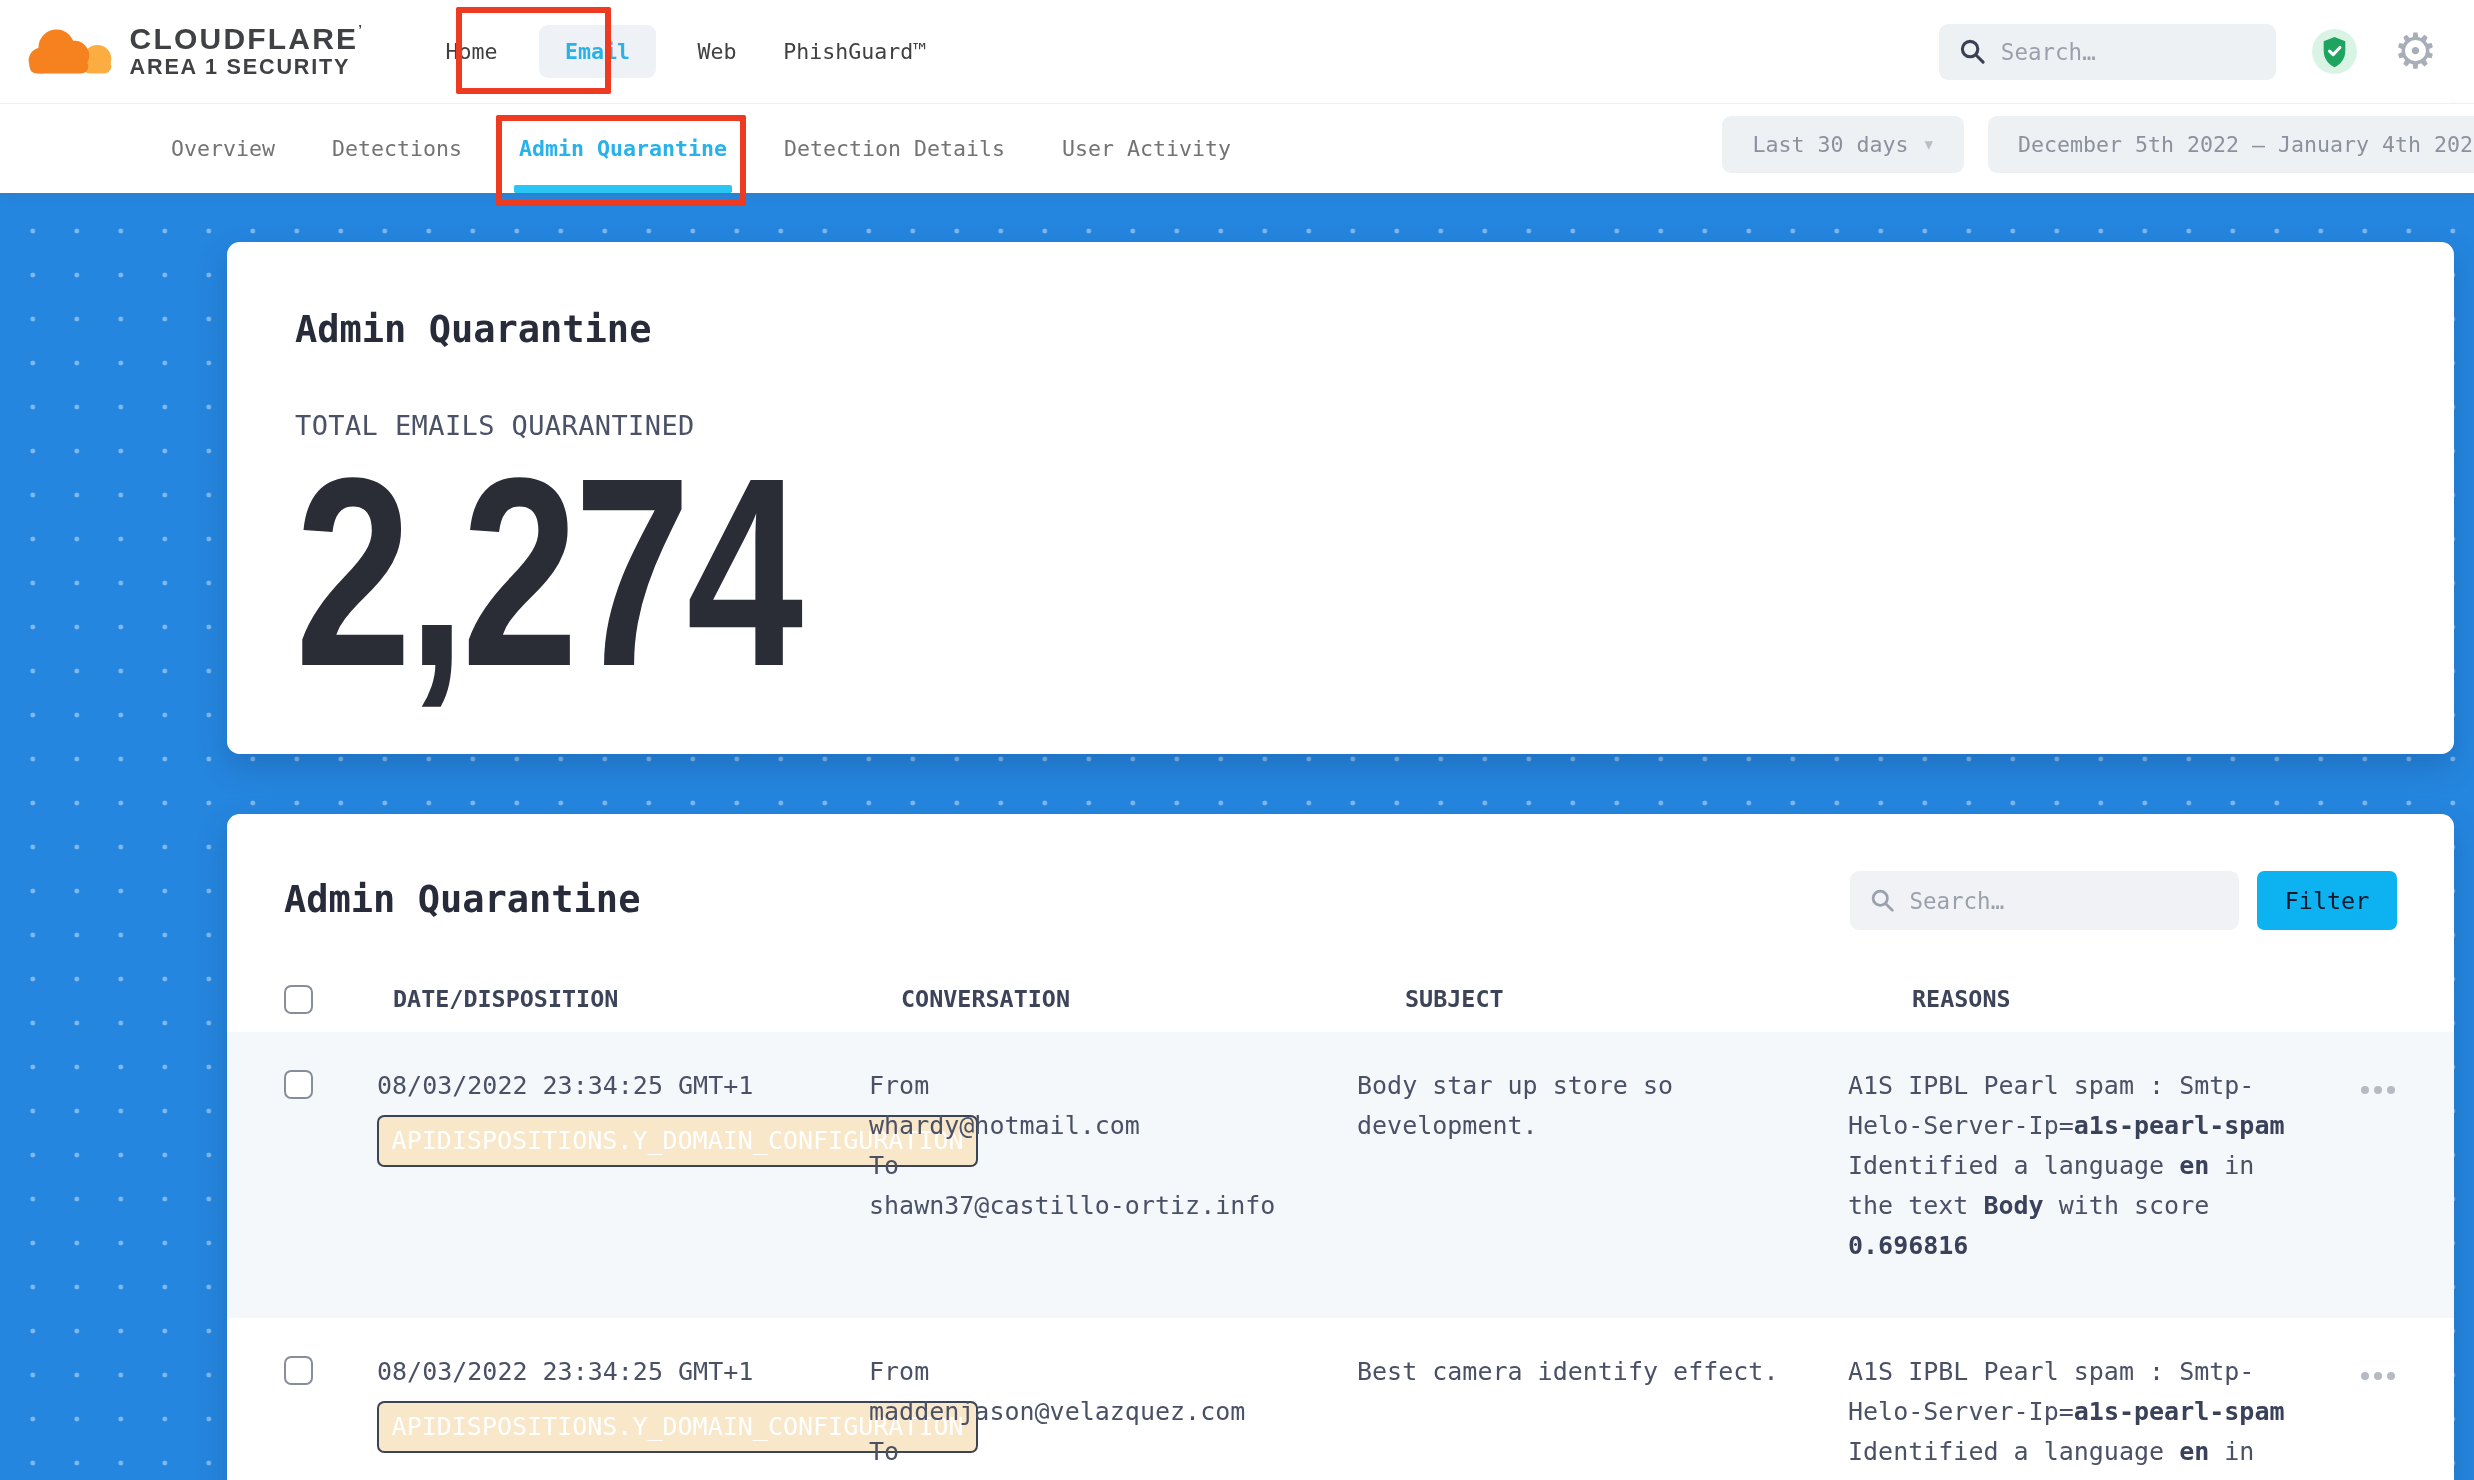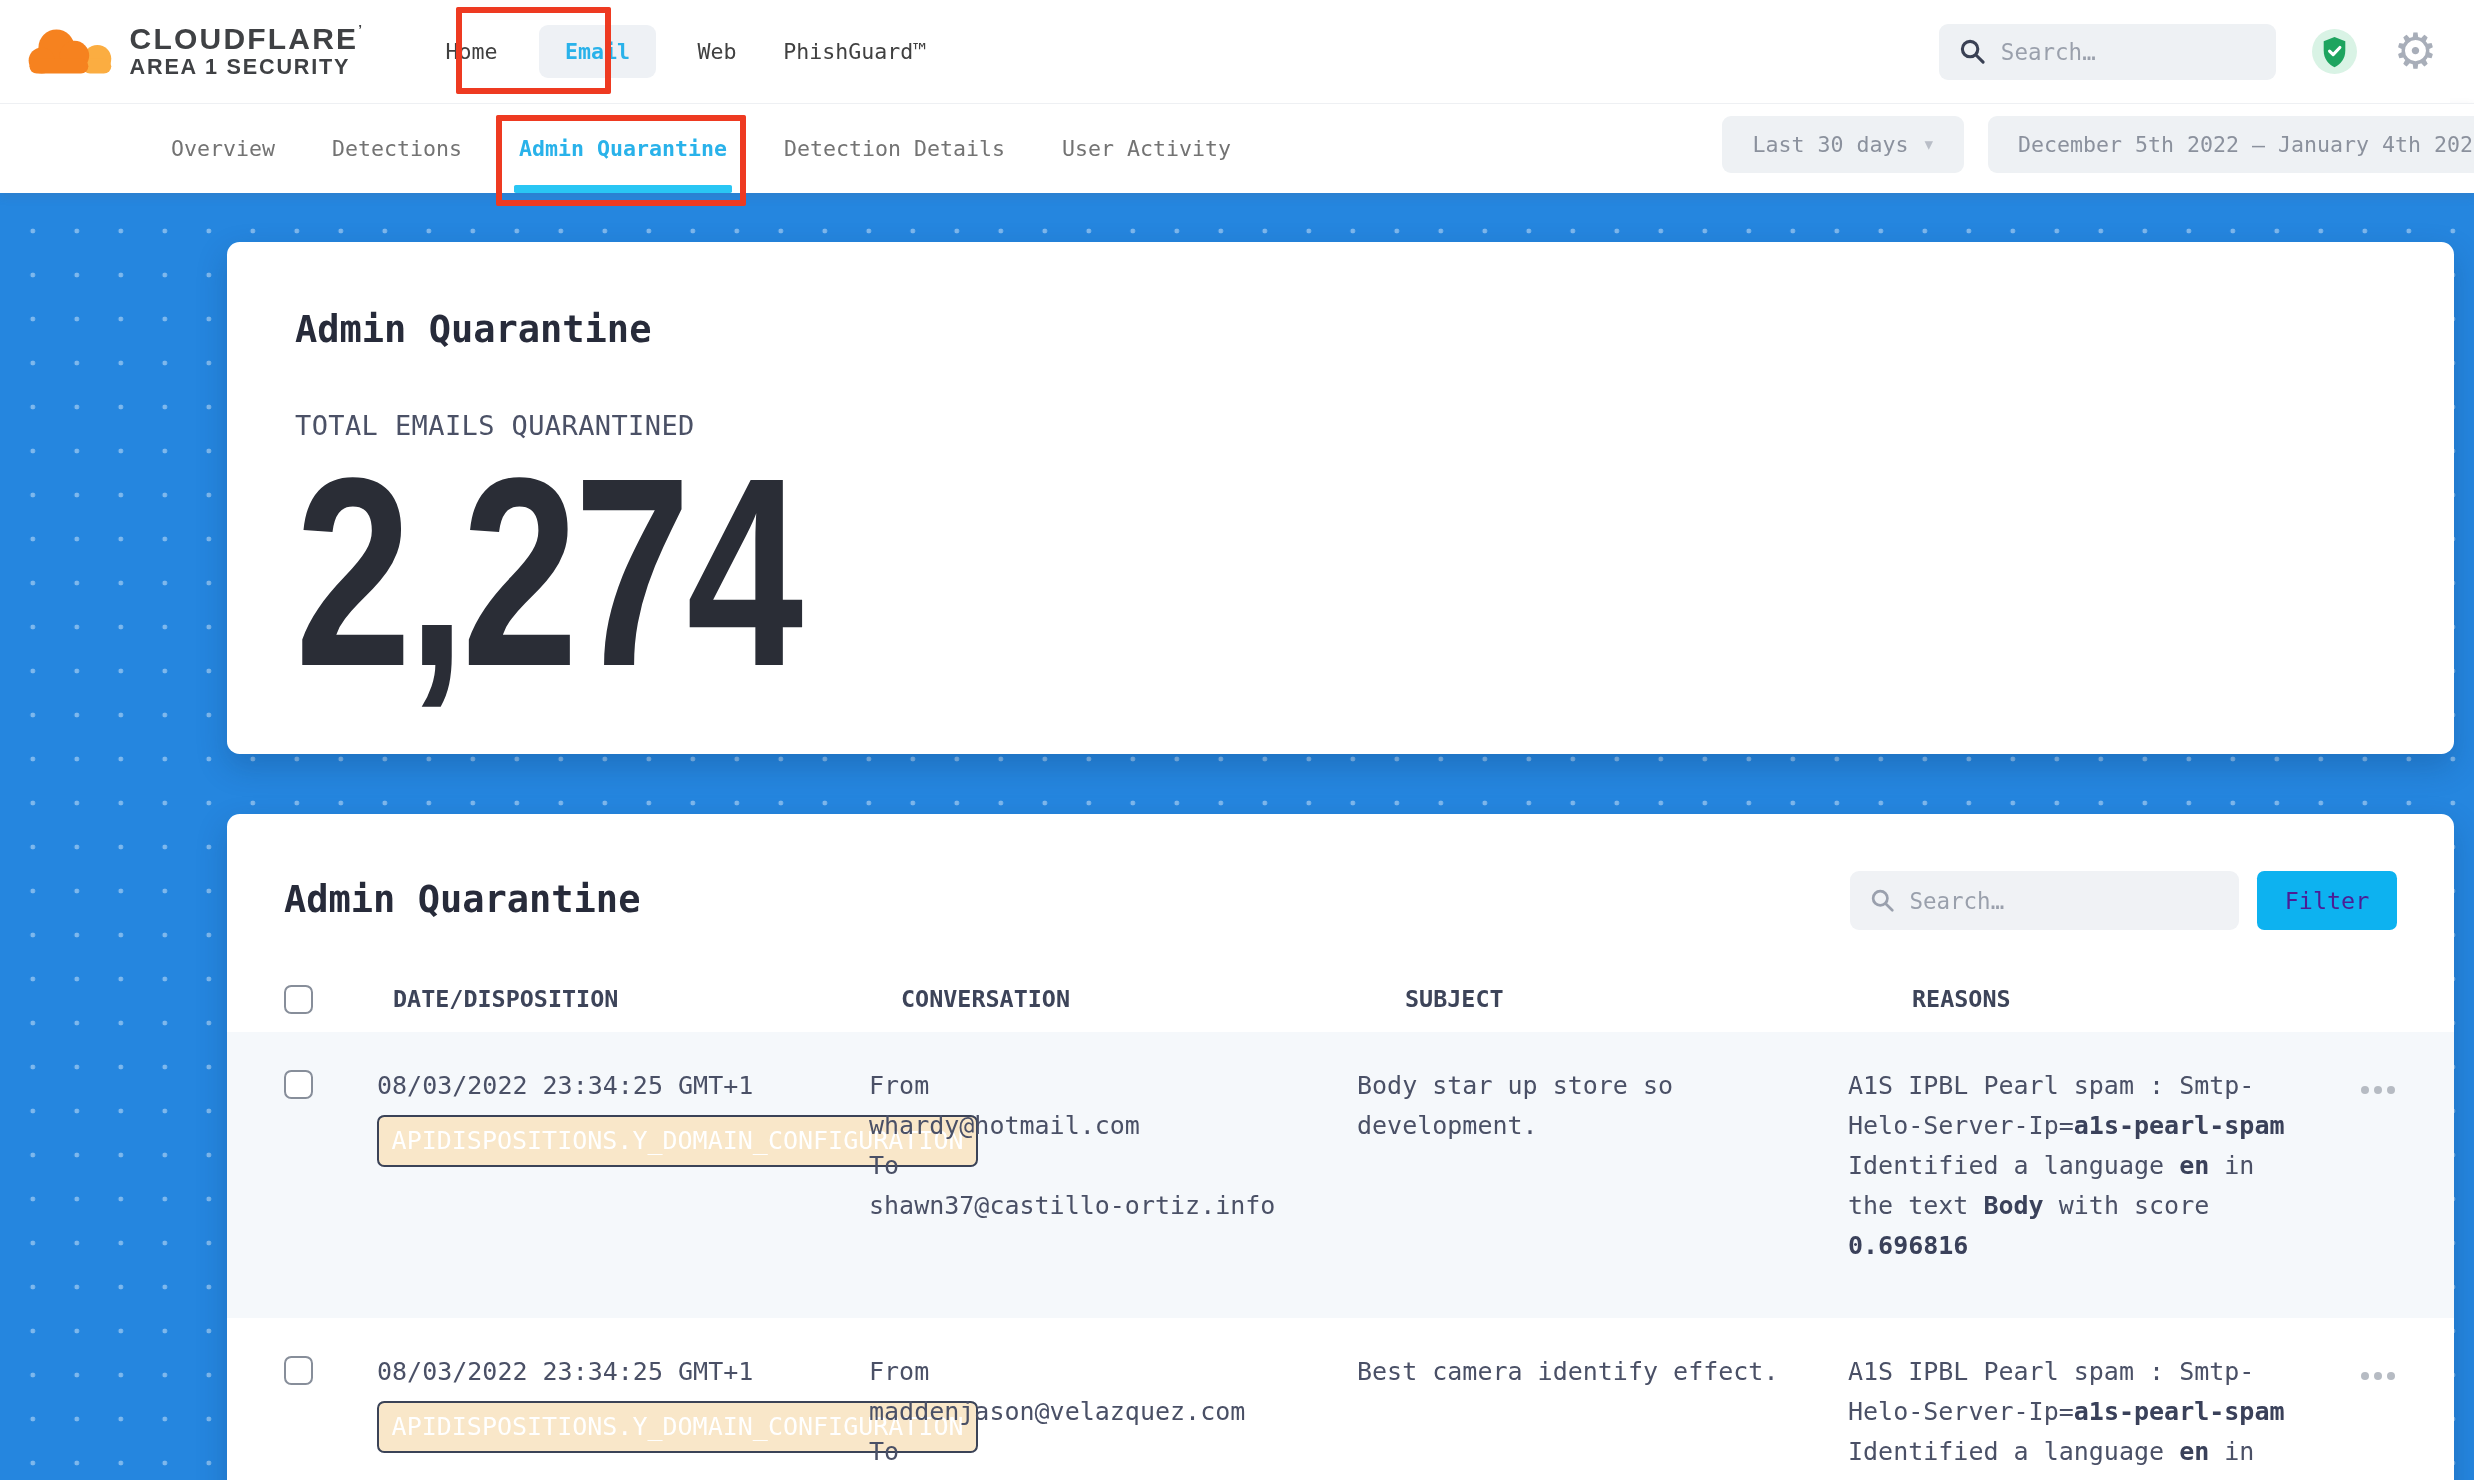--- a/index.html
+++ b/index.html
@@ -104,21 +104,21 @@
   .card-quarantine { top:621px; height:790px; }
   .q-header { display:flex; align-items:center; padding:57px 57px 0 57px; }
   .q-header .card-title { flex:1; }
   .q-search {
     width:389px; height:59px; background:#f0f2f5; border-radius:9px;
     display:flex; align-items:center; padding:0 20px; margin-right:18px;
   }
   .q-search svg { color:#9aa0ad; flex:none; }
   .filter-btn {
     width:140px; height:59px; background:#0db2f0; border:none; border-radius:7.2px;
-    color:#4c1d95; font-family:inherit; font-size:23.4px; cursor:pointer;
+    color:#0f172a; font-family:inherit; font-size:23.4px; cursor:pointer;
   }
 
   
   .table { margin-top:36px; }
   .trow {
     display:grid;
     grid-template-columns:150px 492px 488px 491px 454px 1fr;
   }
   .thead { height:66px; align-items:center;gap:16px; }
   .th { font-size:23.4px; font-weight:bold; color:#3d4459; }

